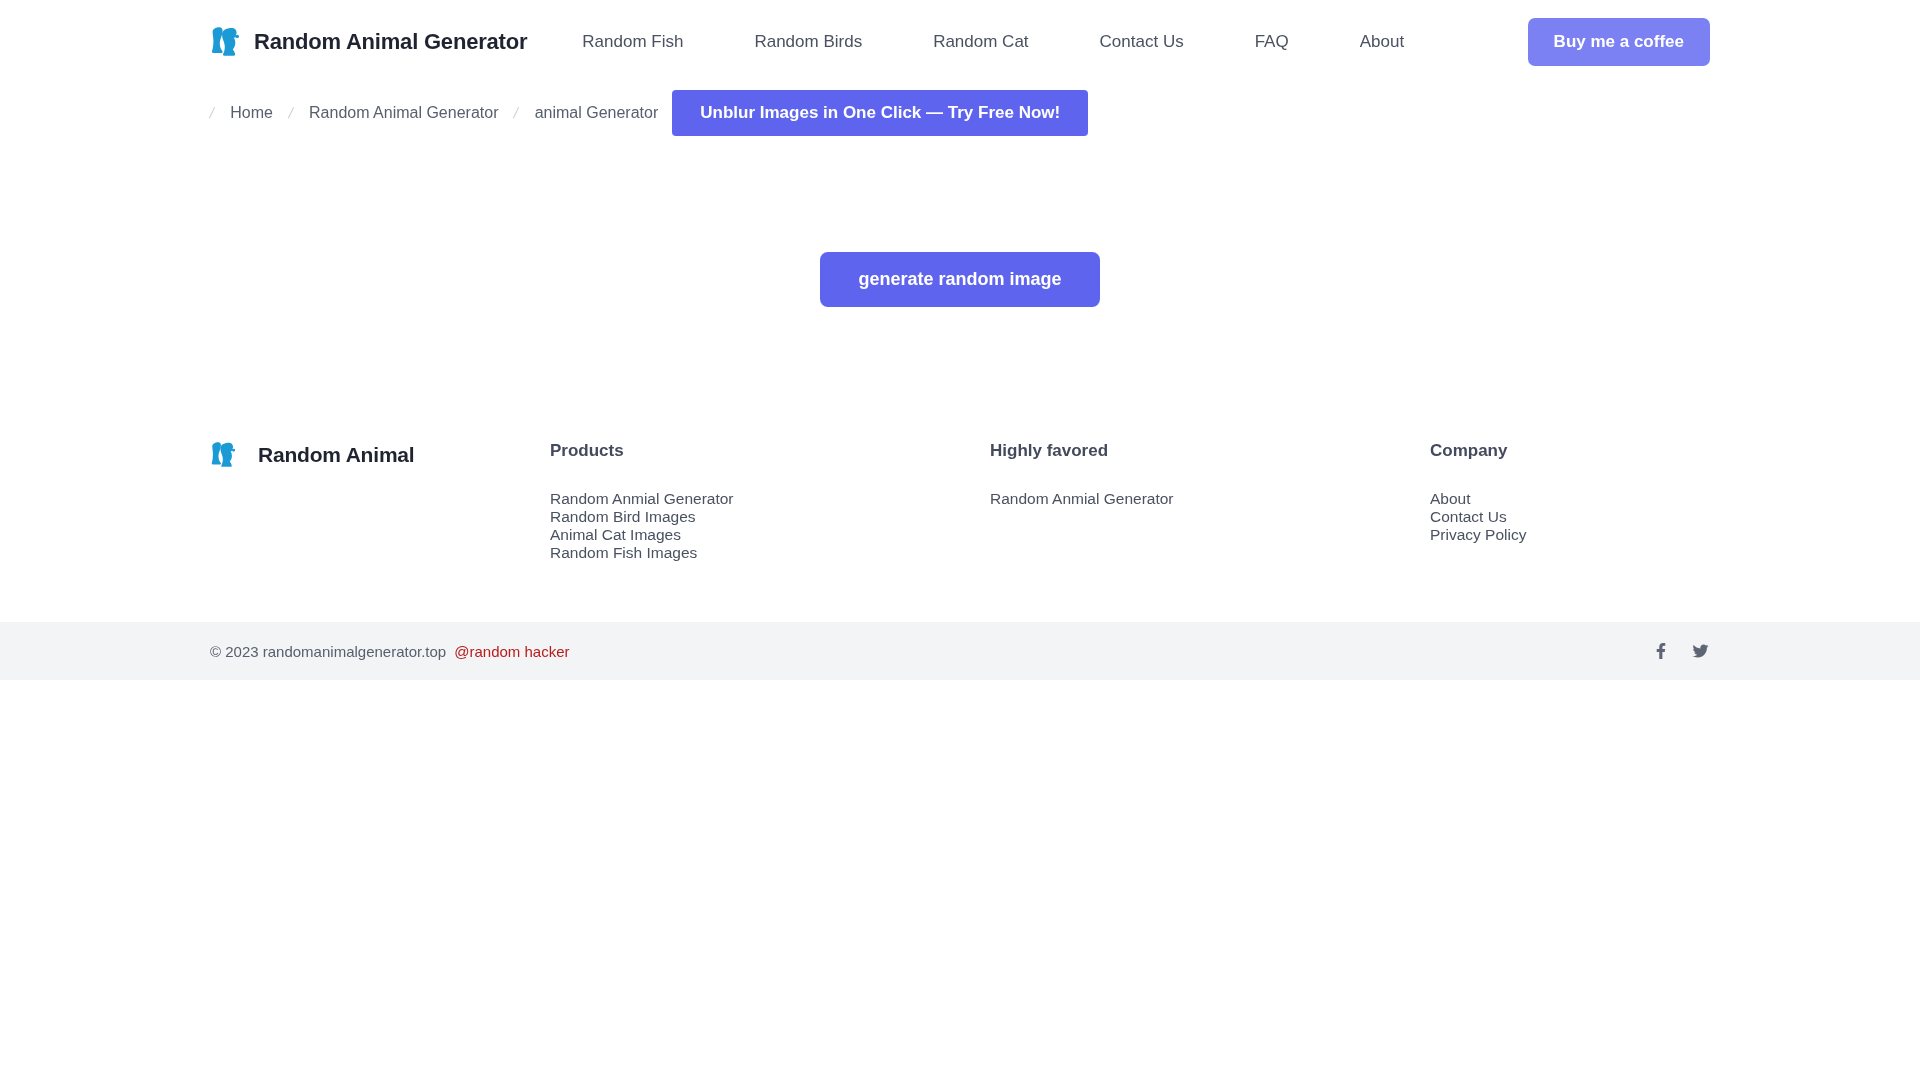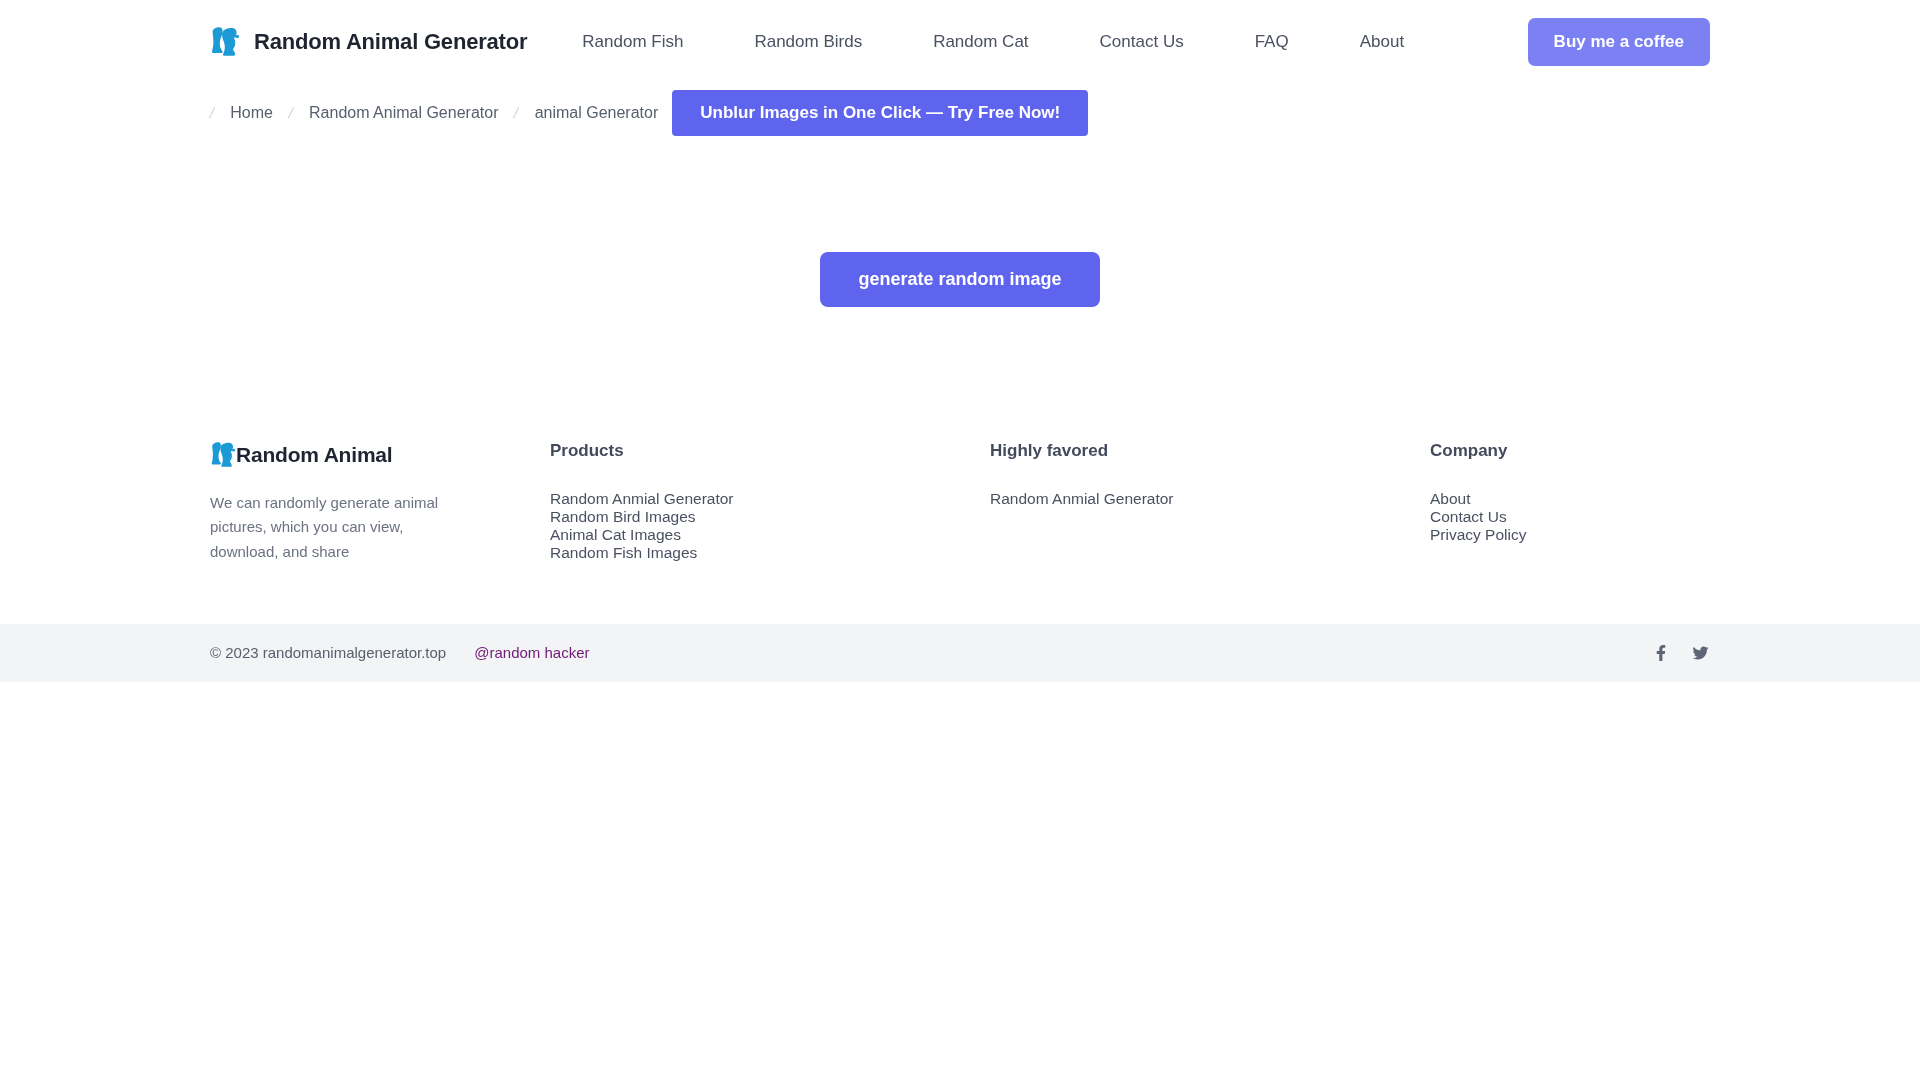--- a/index.html
+++ b/index.html
@@ -168,21 +168,21 @@
   }
 
   .fcol-brand { width: 340px; flex: 0 0 340px; }
   .fcol-products { width: 440px; flex: 0 0 440px; }
   .fcol-favored { width: 440px; flex: 0 0 440px; }
   .fcol-company { flex: 1 1 auto; }
 
   .footer-brand {
     display: flex;
     align-items: center;
-    gap: 0;
+    gap: 22px;
     margin-bottom: 22px;
   }
 
   .footer-brand .brand-mark { width: 26px; height: 28px; }
 
   .footer-brand-name {
     font-size: 21px;
     font-weight: 700;
     color: #1f2430;
     letter-spacing: -0.2px;
@@ -214,32 +214,31 @@
   }
   .flink:last-child { margin-bottom: 0; }
 
   
   .bottom-bar {
     background: #f3f4f6;
     height: 58px;
     display: flex;
     align-items: center;
     padding: 0 210px;
-    gap: 20px;
   }
 
   .copyright {
     font-size: 15px;
     color: #58606e;
     white-space: nowrap;
   }
 
   .handle {
     font-size: 15px;
-    color: #701a75;
+    color: #b91c1c;
     text-decoration: none;
     margin-left: 8px;
     white-space: nowrap;
   }
 
   .social {
     margin-left: auto;
     display: flex;
     align-items: center;
     gap: 22px;
@@ -303,21 +302,20 @@
 
       <div class="fcol-brand">
         <div class="footer-brand">
           <svg class="brand-mark" viewBox="0 0 30 32">
             <path fill="#1c9ad6" d="M9.6 1.2c1.7 0 3.0 1.4 3.0 3.4 0 2.2-.5 4.3-1.3 6.3-.9 2.2-1.5 4.2-1.5 6.6 0 3.1 1.0 5.6 2.5 7.5.7.9.4 2.0-.8 2.0H3.2c-.9 0-1.4-.6-1.2-1.4.9-3.4 1.4-6.6 1.4-10.0C3.4 11.2 2.6 8.5 2.6 6.0c0-2.8 3.0-4.8 7.0-4.8z"></path>
             <path fill="#1c9ad6" d="M22.0 2.0c2.6 0 4.6 2.0 4.6 4.6 0 1.1-.3 2.0-.8 2.8l2.0.5c.6.2.9.8.6 1.3-.3.6-1.0.8-1.7.6l-1.8-.5c-.3.3-.6.5-1.0.7.9 1.4 1.4 3.0 1.4 4.8 0 2.6-1.0 4.9-2.5 6.6 1.2 1.3 2.0 2.9 2.3 4.6.2.9-.4 1.7-1.3 1.7h-9.6c-1.0 0-1.5-.9-1.1-1.7 1.1-2.2 1.7-4.4 1.7-6.8 0-2.4-.6-4.4-1.5-6.6-.8-2.0-1.3-4.1-1.3-6.3 0-3.6 3.7-6.3 10.0-6.3z"></path>
             <circle fill="#1c9ad6" cx="27.4" cy="10.3" r="1.6"></circle>
           </svg>
           <span class="footer-brand-name">Random Animal</span>
         </div>
-        <p class="footer-desc">We can randomly generate animal pictures, which you can view, download, and share</p>
       </div>
 
       <div class="fcol-products">
         <h4 class="fcol-title">Products</h4>
         <ul class="flink-list">
           <li>
               <a class="flink" href="#">Random Anmial Generator</a>
             </li>
           <li>
               <a class="flink" href="#">Random Bird Images</a>

